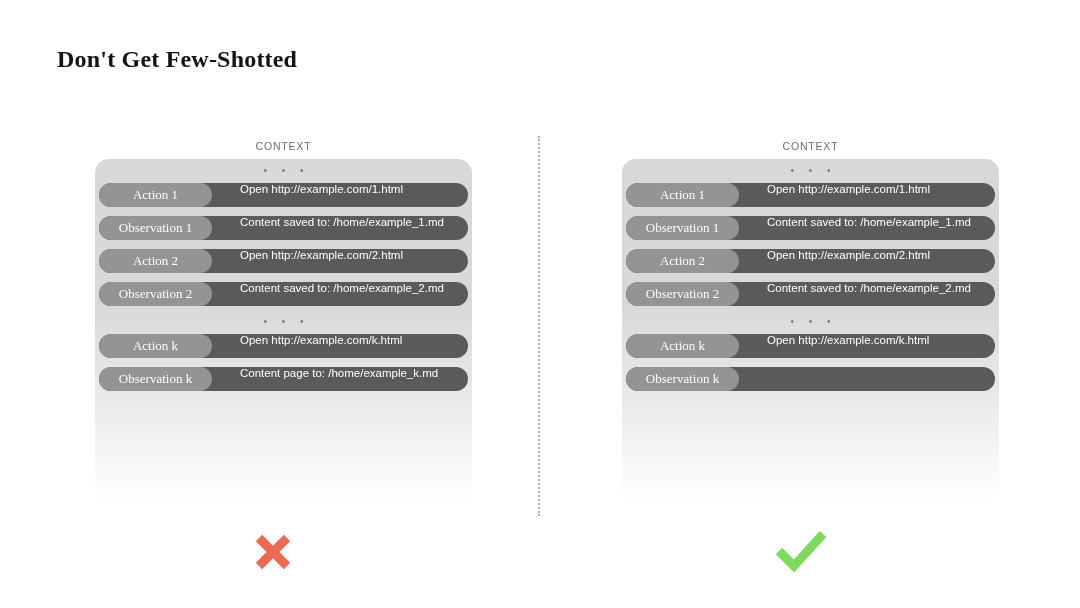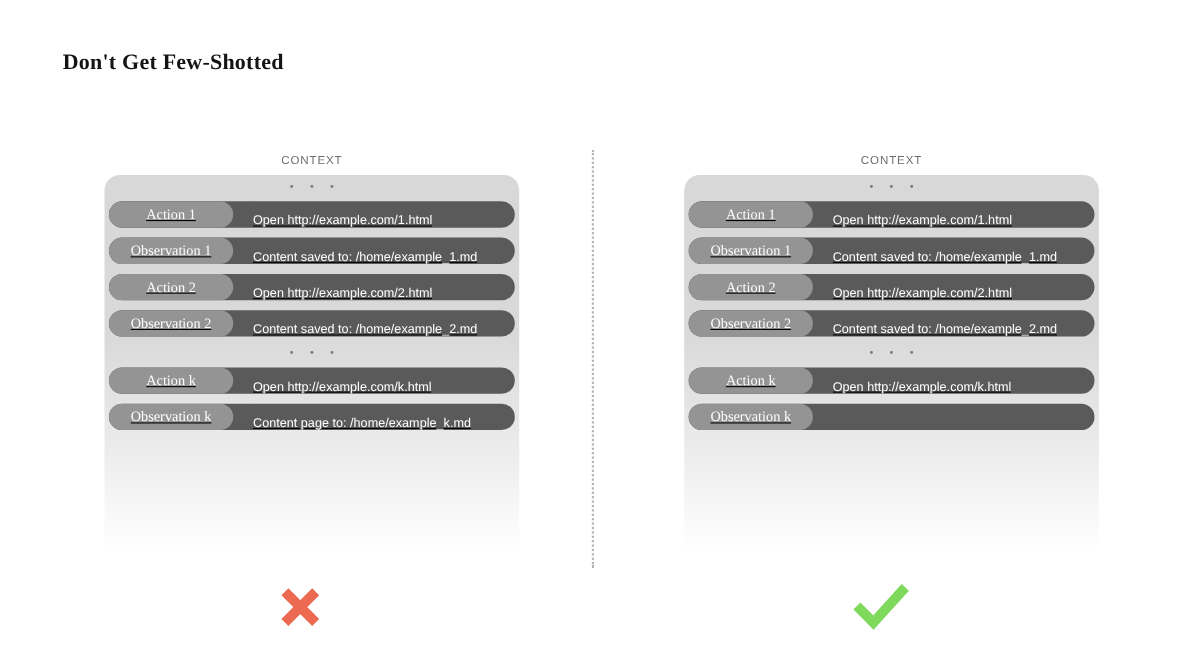--- a/index.html
+++ b/index.html
@@ -3,43 +3,43 @@
 <meta charset="utf-8">
 <style>
   * { margin:0; padding:0; box-sizing:border-box; }
   html,body { width:1080px; height:608px; background:#ffffff; overflow:hidden;
               font-family:"Liberation Sans", sans-serif; position:relative; }
 
   .page { position:relative; width:1080px; height:608px; background:#fff; }
 
   .title { position:absolute; left:57px; top:46px;
            font-family:"Liberation Serif","DejaVu Serif",serif;
-           font-weight:700; font-size:20px; color:#141414; letter-spacing:0.2px; }
+           font-weight:700; font-size:24px; color:#141414; letter-spacing:0.2px; }
 
   .panel { position:absolute; top:140px; width:394px;padding-left:17px; }
   .panel-left  { left:78px; }
   .panel-right { left:605px; }
 
   .context-label { text-align:center; font-size:10.5px; color:#6d6d6d;
                    letter-spacing:0.8px; margin-bottom:7px; }
 
   .context-box { height:345px; border-radius:14px; padding:5px 4px 0;
                  background:linear-gradient(180deg,#d8d8d8 0%,#d9d9d9 42%,
                             #e9e9e9 68%,#fafafa 92%,#ffffff 100%); }
 
   .dots-row { height:14px; line-height:13px; text-align:center; color:#7a7a7a;
               font-size:10px; letter-spacing:6px; padding-left:6px; margin-bottom:5px; }
   .mid-dots { margin-bottom:5px; }
 
-  .trace-row { display:flex; align-items:flex-end; height:24px; border-radius:12px;
-               background:#5a5a5a; margin-bottom:9px; overflow:hidden;text-decoration:underline; }
+  .trace-row { display:flex; align-items:flex-start; height:24px; border-radius:12px;
+               background:#5a5a5a; margin-bottom:9px; overflow:hidden; }
   .pill { flex:0 0 113px; height:24px; border-radius:12px; background:#949494;
           color:#fdfdfd; display:flex; align-items:center; justify-content:center;
           font-family:"Liberation Serif","DejaVu Serif",serif; font-size:13px; }
-  .row-content { color:#ffffff; font-size:11.5px; margin-left:18px;
+  .row-content { color:#ffffff; font-size:11.5px; margin-left:28px;
                  white-space:nowrap; overflow:hidden; }
   .row-content.hl { color:#e9a63e; }
 
   .divider { position:absolute; left:538px; top:136px; height:380px; width:0;
              border-left:2px dotted #b2b2b2; }
 
   .verdict { position:absolute; }
   .verdict-cross { left:252px; top:531px; }
   .verdict-check { left:773px; top:527px; }
 </style>

